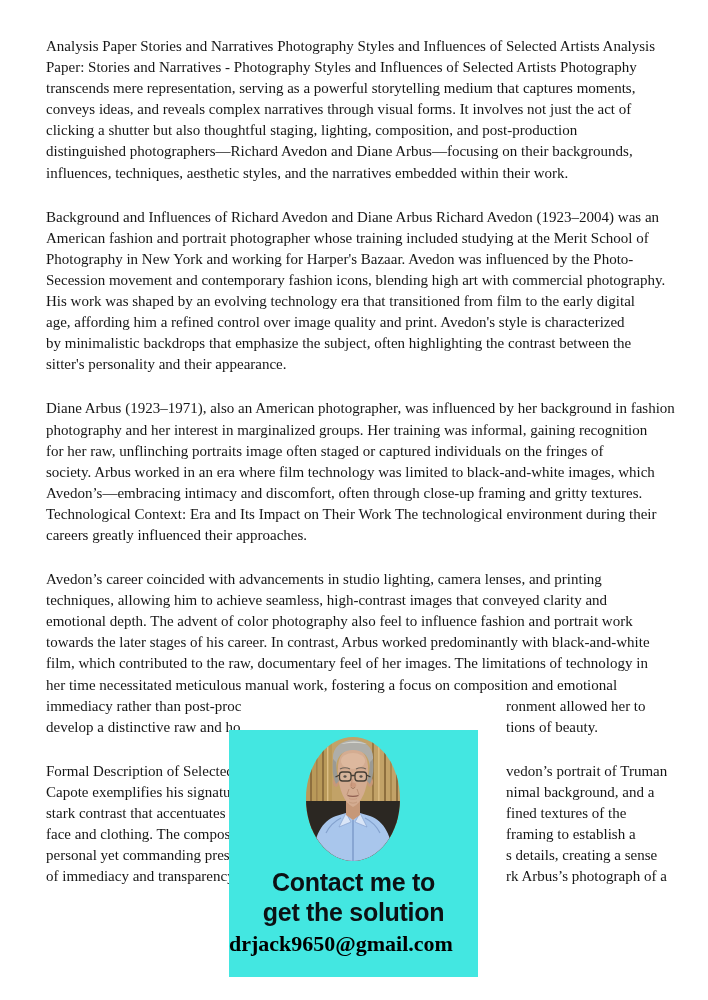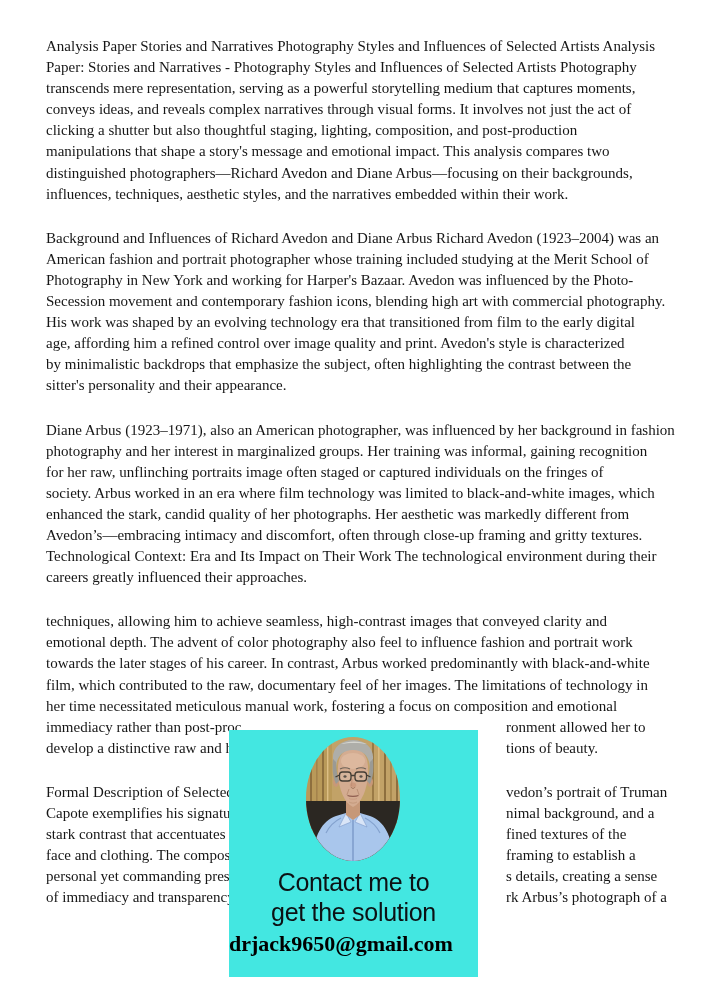--- a/index.html
+++ b/index.html
@@ -16,68 +16,67 @@
   .line{white-space:nowrap;height:21.1px;position:relative;}
   .frag-right{position:absolute;left:432px;top:0;white-space:nowrap;padding-left:28px;}
   .overlay{
     position:absolute;left:229px;top:730px;width:249px;height:247px;
     background:#43E7E1;
   }
   .photo{position:absolute;left:77px;top:7px;width:94px;height:124px;}
   .photo svg{display:block;width:94px;height:124px;}
   .promo-heading{
     position:absolute;top:137px;left:0;right:0;text-align:center;
-    font-family:"Liberation Sans", sans-serif;font-weight:400;
+    font-family:"Liberation Sans", sans-serif;font-weight:700;
     font-size:25px;line-height:30px;letter-spacing:-0.3px;color:#0c1114;
   }
   .promo-email{
     position:absolute;top:201px;left:0;right:0;text-align:left;
     font-family:"Liberation Serif", serif;font-weight:700;
     font-size:22px;color:#000000;
   }
 </style>
 </head>
 <body>
 
 <div class="doc">
 
   <div class="para">
     <div class="line">Analysis Paper Stories and Narratives Photography Styles and Influences of Selected Artists Analysis</div>
     <div class="line">Paper: Stories and Narratives - Photography Styles and Influences of Selected Artists Photography</div>
     <div class="line">transcends mere representation, serving as a powerful storytelling medium that captures moments,</div>
     <div class="line">conveys ideas, and reveals complex narratives through visual forms. It involves not just the act of</div>
     <div class="line">clicking a shutter but also thoughtful staging, lighting, composition, and post-production</div>
-    <div class="line">manipulations that shape a story's message and emotional impact. This analysis compares two</div>
     <div class="line">distinguished photographers—Richard Avedon and Diane Arbus—focusing on their backgrounds,</div>
     <div class="line">influences, techniques, aesthetic styles, and the narratives embedded within their work.</div>
   </div>
 
   <div class="para">
     <div class="line">Background and Influences of Richard Avedon and Diane Arbus Richard Avedon (1923–2004) was an</div>
     <div class="line">American fashion and portrait photographer whose training included studying at the Merit School of</div>
     <div class="line">Photography in New York and working for Harper's Bazaar. Avedon was influenced by the Photo-</div>
     <div class="line">Secession movement and contemporary fashion icons, blending high art with commercial photography.</div>
     <div class="line">His work was shaped by an evolving technology era that transitioned from film to the early digital</div>
     <div class="line">age, affording him a refined control over image quality and print. Avedon's style is characterized</div>
     <div class="line">by minimalistic backdrops that emphasize the subject, often highlighting the contrast between the</div>
     <div class="line">sitter's personality and their appearance.</div>
   </div>
 
   <div class="para">
     <div class="line">Diane Arbus (1923–1971), also an American photographer, was influenced by her background in fashion</div>
     <div class="line">photography and her interest in marginalized groups. Her training was informal, gaining recognition</div>
     <div class="line">for her raw, unflinching portraits image often staged or captured individuals on the fringes of</div>
     <div class="line">society. Arbus worked in an era where film technology was limited to black-and-white images, which</div>
-    <div class="line">enhanced the stark, candid quality of her photographs. Her aesthetic was markedly different from</div>
     <div class="line">Avedon’s—embracing intimacy and discomfort, often through close-up framing and gritty textures.</div>
     <div class="line">Technological Context: Era and Its Impact on Their Work The technological environment during their</div>
     <div class="line">careers greatly influenced their approaches.</div>
   </div>
 
   <div class="para">
+    <div class="line">Avedon’s career coincided with advancements in studio lighting, camera lenses, and printing</div>
     <div class="line">techniques, allowing him to achieve seamless, high-contrast images that conveyed clarity and</div>
     <div class="line">emotional depth. The advent of color photography also feel to influence fashion and portrait work</div>
     <div class="line">towards the later stages of his career. In contrast, Arbus worked predominantly with black-and-white</div>
     <div class="line">film, which contributed to the raw, documentary feel of her images. The limitations of technology in</div>
     <div class="line">her time necessitated meticulous manual work, fostering a focus on composition and emotional</div>
     <div class="line">
       <span>immediacy rather than post-proc</span>
       <span class="frag-right">ronment allowed her to</span>
     </div>
     <div class="line">

